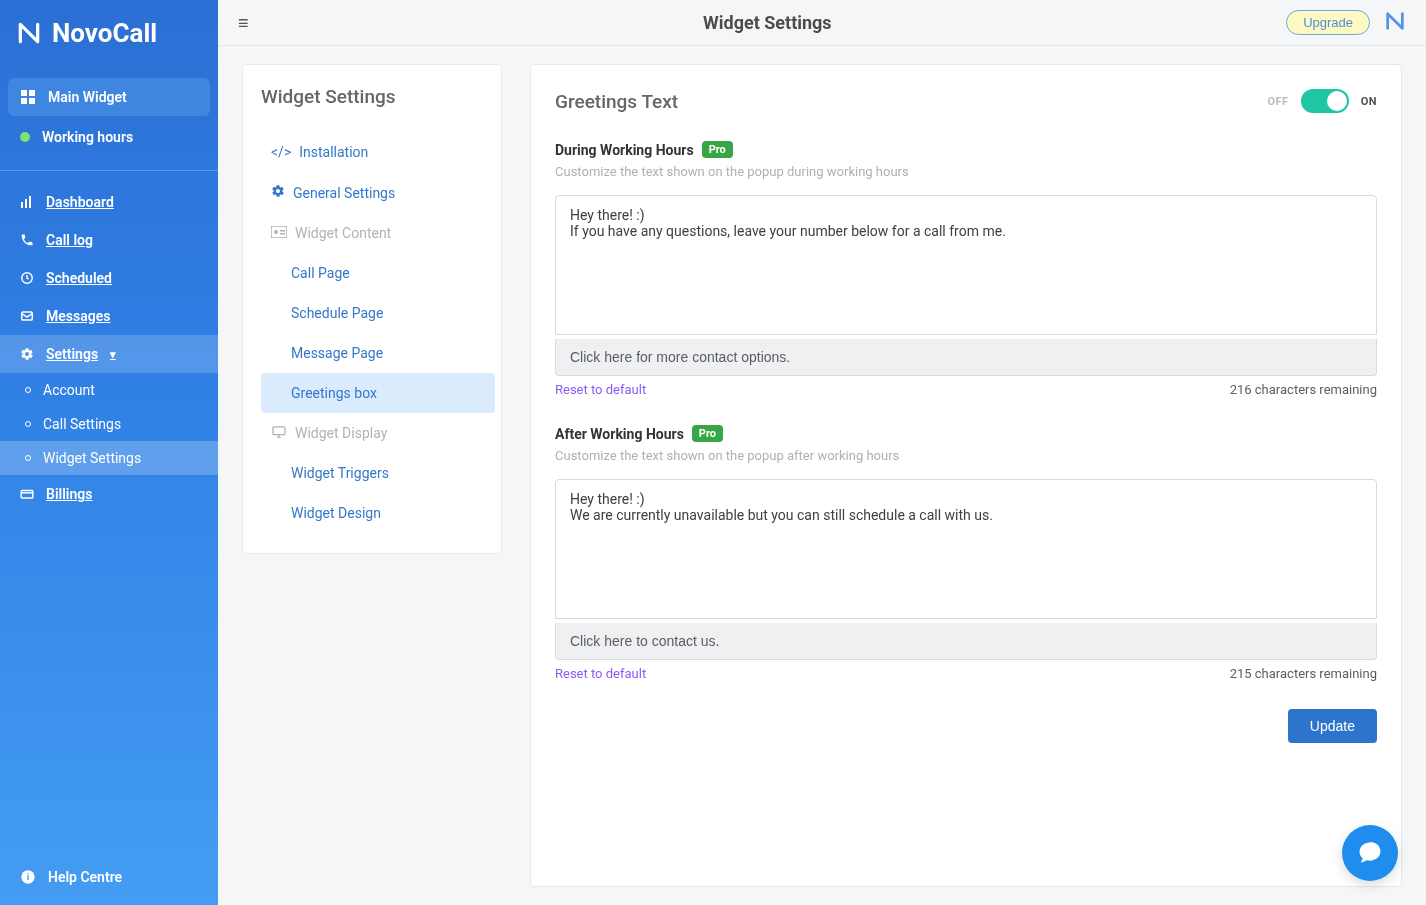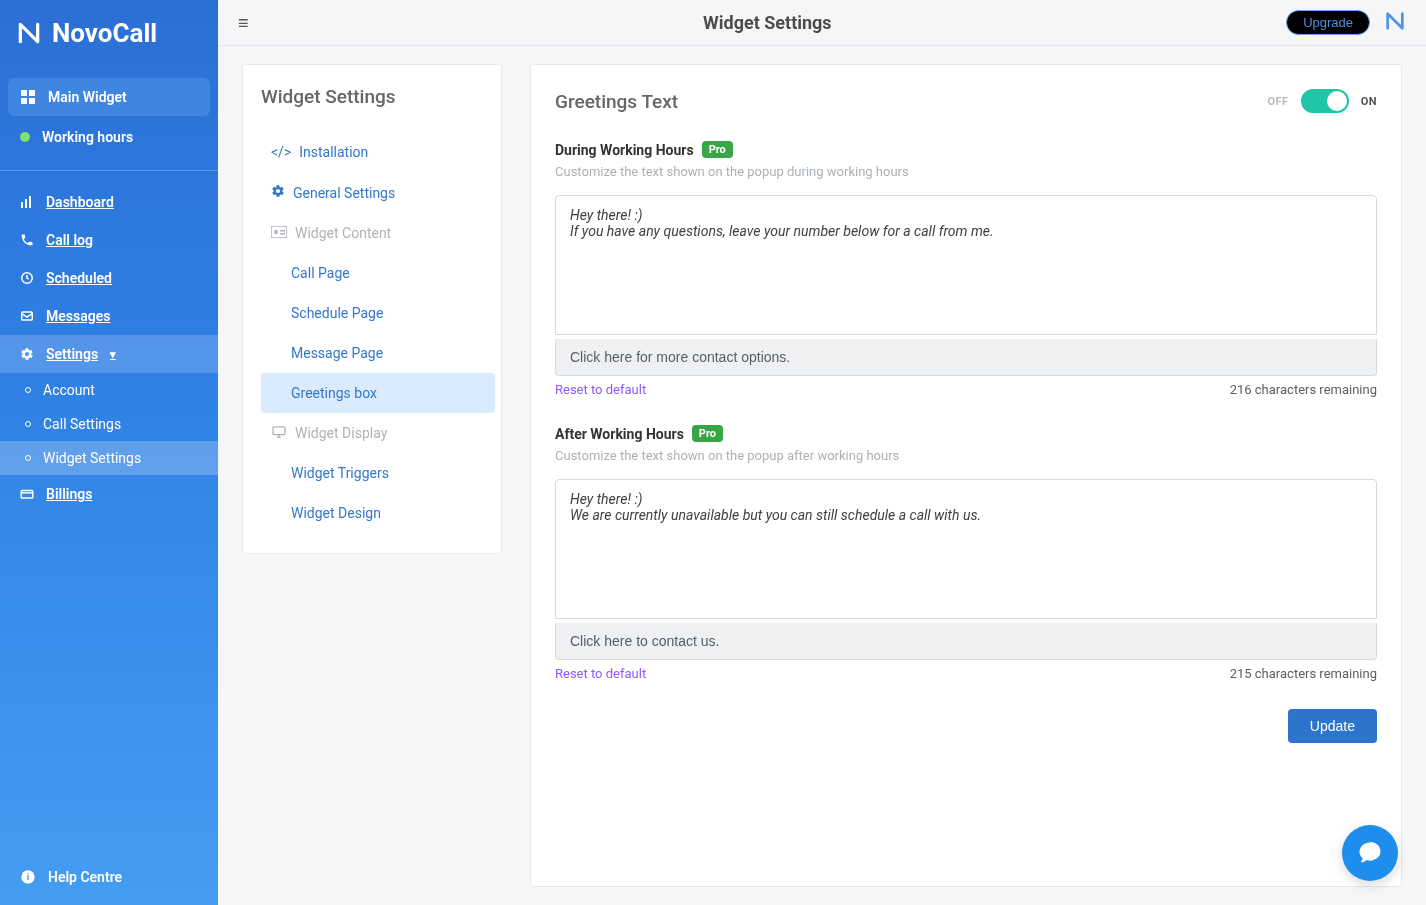--- a/index.html
+++ b/index.html
@@ -88,21 +88,21 @@
       display: flex;
       align-items: center;
       padding: 0 20px;
       background: #f5f6f7;
     }
     .hamburger { font-size: 18px; color: #555; cursor: pointer;}
     .topbar-title { flex: 1; text-align: center; font-size: 18px; font-weight: 700; color: #4c4c4c; }
     .upgrade-btn {
       border: 1px solid #6aa6ec;
       color: #4f8fdd;
-      background: #000000;
+      background: #fef9c3;
       padding: 4px 16px;
       border-radius: 14px;
       font-size: 13px;
       cursor: pointer;
       margin-right: 14px;
     }
     .brand-icon { color: #5294e3; }
     .content { flex:1; overflow: auto; padding: 18px 24px; display: flex; gap: 28px; }
     .left-panel {
       width: 260px;
@@ -151,21 +151,21 @@
       border-radius: 50%; top: 2px; right: 2px;
     }
     .section-title { font-size: 14px; font-weight: 700; color: #333; display: flex; align-items: center; gap: 8px; }
     .badge-pro {
       background: #38a645; color: #fff; font-size: 11px; font-weight: 700;
       padding: 2px 7px; border-radius: 4px;
     }
     .section-desc { font-size: 13px; color: #adb1b6; margin-top: 6px; margin-bottom: 16px;}
     .greet-textarea {
       width: 100%; height: 140px; border: 1px solid #d7dbdf; border-radius: 4px 4px 0 0;
-      padding: 11px 14px; font-size: 14px; font-family: inherit; resize: none; color: #404040; font-style: italic;
+      padding: 11px 14px; font-size: 14px; font-family: inherit; resize: none; color: #404040;
     }
     .contact-input {
       width: 100%; border: 1px solid #d7dbdf; border-top: none; border-radius: 0 0 4px 4px;
       padding: 10px 14px; font-size: 14px; background: #eff0f2; color: #5a5d61;
     }
     .row-below { display: flex; justify-content: space-between; margin-top: 6px; margin-bottom: 28px;}
     .reset-link { color: #8b5cf6; font-size: 13px; cursor: pointer;}
     .chars { color: #5b5e62; font-size: 13px; }
     .update-row { display: flex; justify-content: flex-end; }
     .update-btn { background: #2d74cd; color: #fff; border: none; padding: 9px 22px; border-radius: 4px; font-size: 14px; cursor: pointer;}

